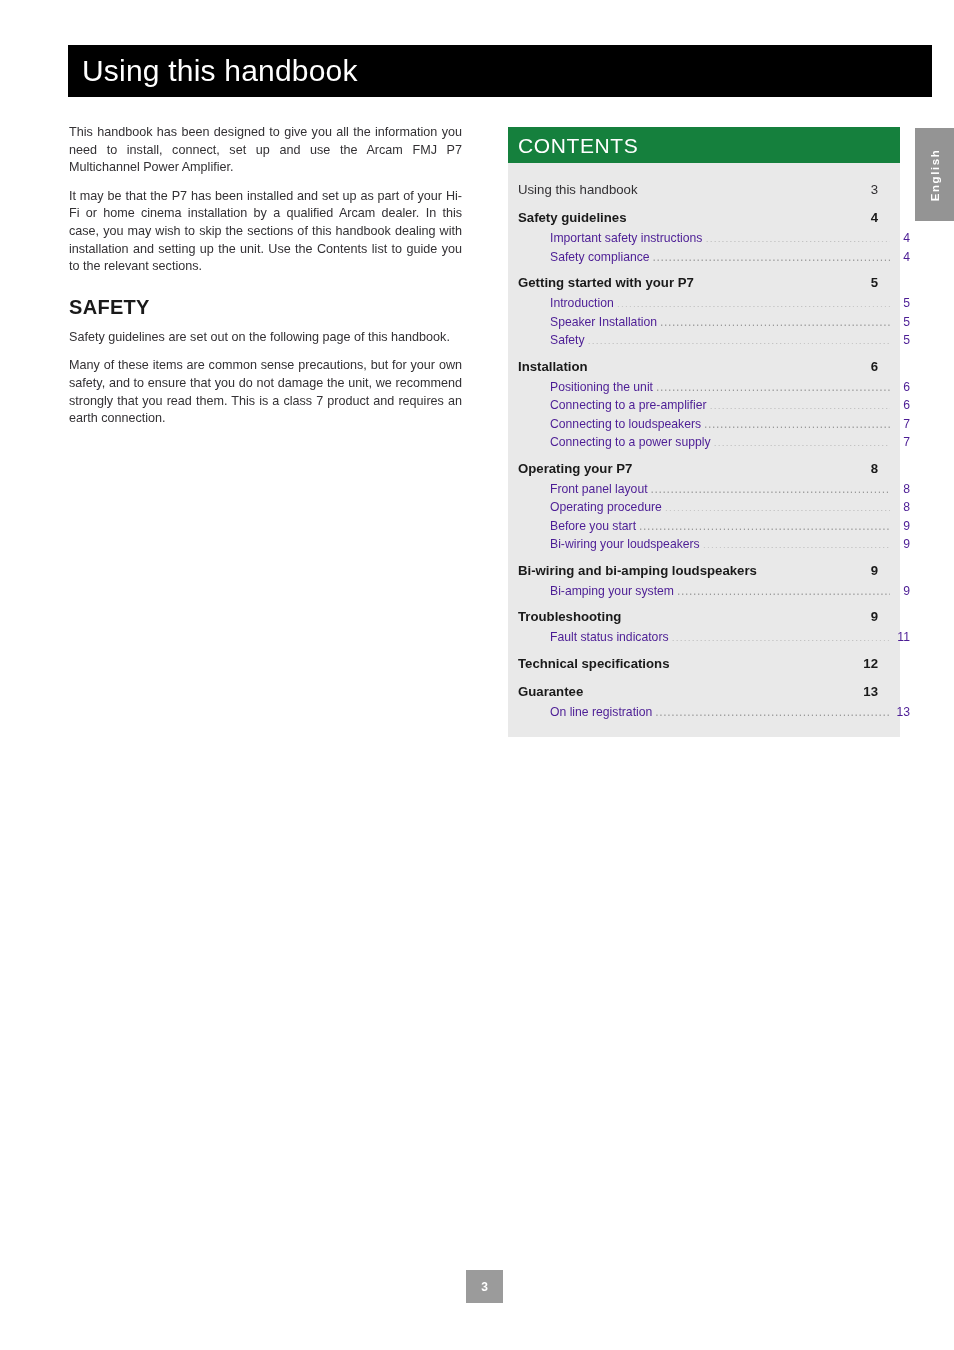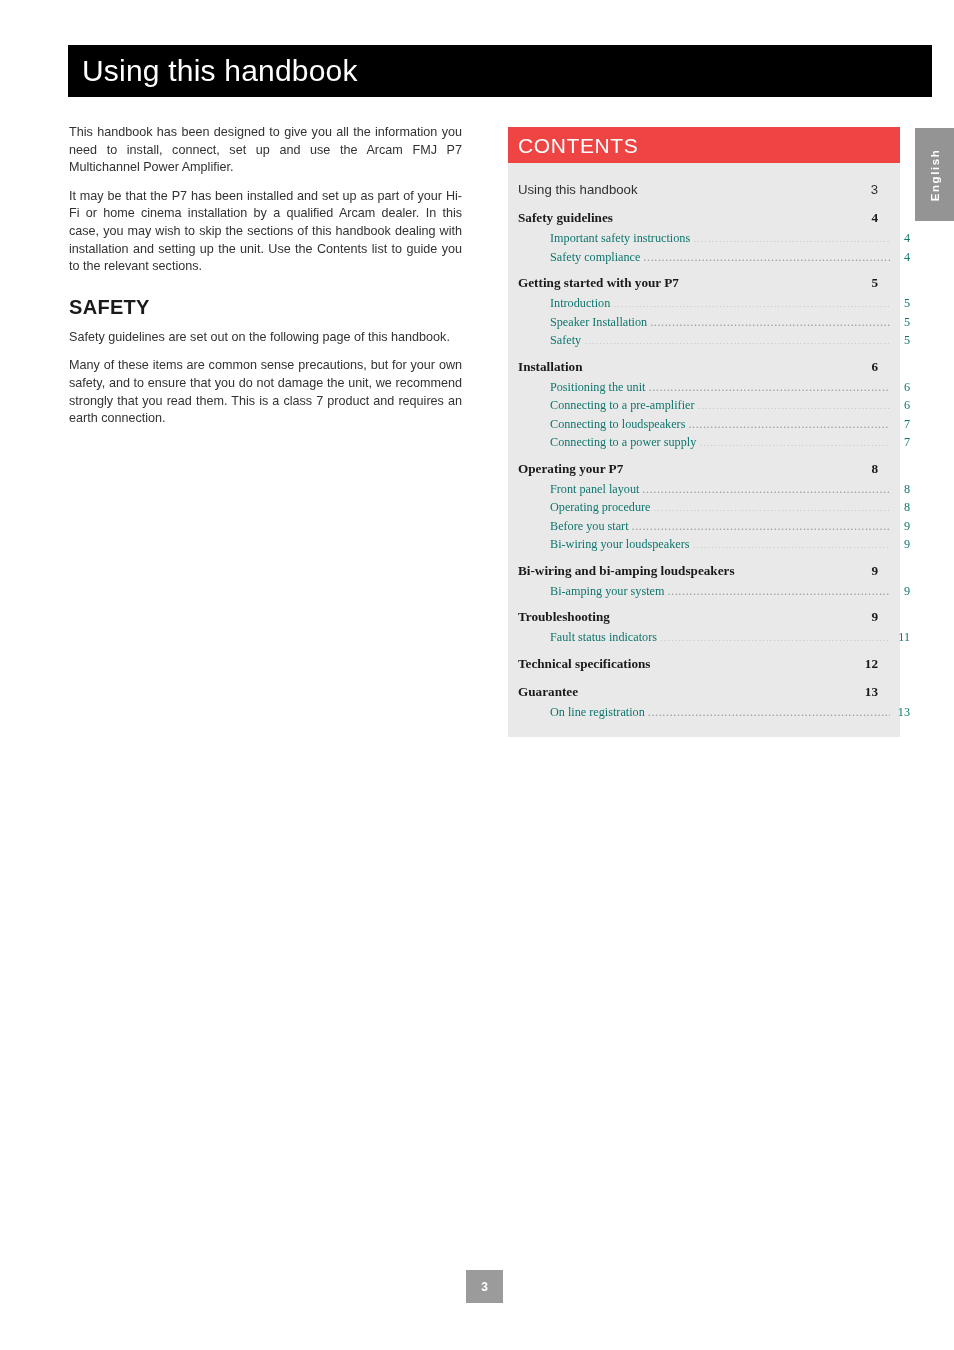--- a/index.html
+++ b/index.html
@@ -60,21 +60,21 @@
   }
 
   
   #contents-panel {
     position: absolute;
     left: 508px;
     top: 127px;
     width: 392px;
   }
   #contents-header {
-    background: #ef4444;
+    background: #15803d;
     height: 36px;
     display: flex;
     align-items: center;
   }
   #contents-header .ch-text {
     color: #ffffff;
     font-size: 21px;
     font-weight: 400;
     letter-spacing: 0.6px;
     padding-left: 10px;
@@ -123,28 +123,28 @@
     font-weight: bold;
   }
   .toc-row.lvl1 .toc-leader::before { color: #4a4a4a; font-weight: normal; }
   
   .toc-row.lvl1.current { font-weight: normal; color: #333134; }
 
   
   .toc-row.lvl2 {
     font-size: 12.2px;
     line-height: 18.5px;
-    color: #0f766e;
+    color: #4c1d95;
     font-weight: normal;
     padding-left: 32px;
   }
   .toc-row.lvl2 .toc-leader::before { color: #9a9a9a; }
 
   .toc-group { margin-bottom: 0px; }
-  .toc-group.spaced { margin-top: 5px; font-family: Liberation Serif, serif; }
+  .toc-group.spaced { margin-top: 5px; }
 
   
   #english-tab {
     position: absolute;
     left: 915px;
     top: 128px;
     width: 39px;
     height: 93px;
     background: #949494;
   }

